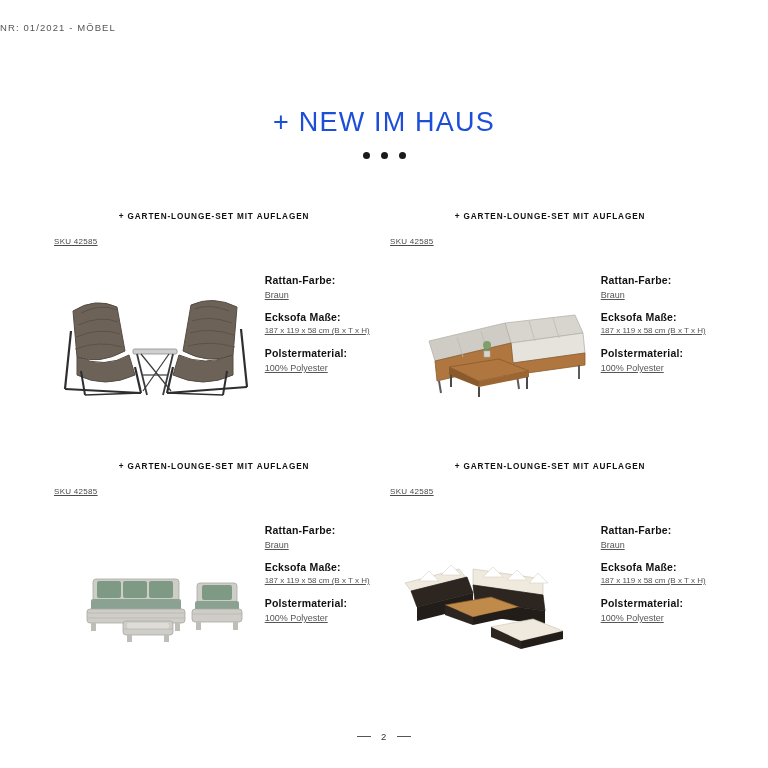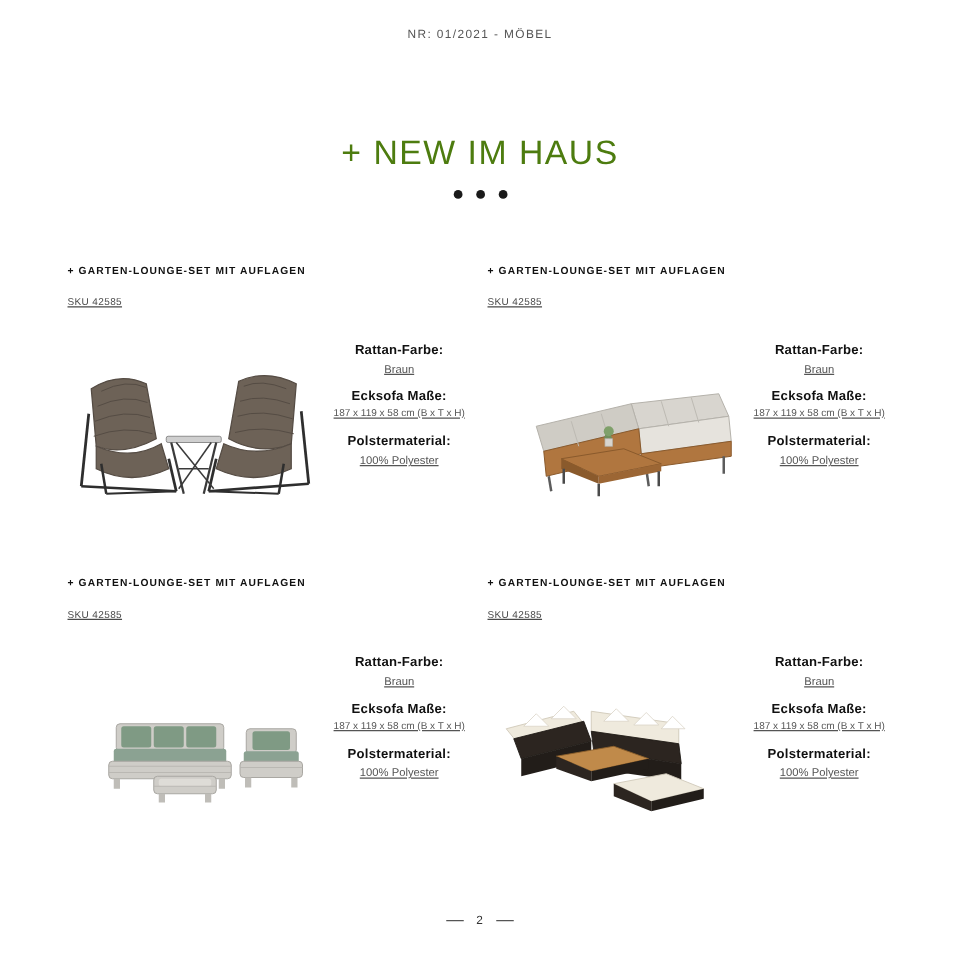--- a/index.html
+++ b/index.html
@@ -21,39 +21,39 @@
     position: relative;
     box-sizing: border-box;
   }
 
   
   .doc-header {
     position: absolute;
     top: 22px;
     left: 0;
     width: 768px;
-    text-align: center;
+    text-align: left;
     font-size: 9.5px;
     letter-spacing: 1.1px;
     color: #555555;
   }
 
   
   .title-block {
     position: absolute;
     top: 108px;
     left: 0;
     width: 768px;
     text-align: center;
   }
   .main-title {
     font-size: 27px;
     font-weight: 400;
     letter-spacing: 1.2px;
-    color: #4d7c0f;
+    color: #1d4ed8;
     line-height: 1.1;
   }
   .dots {
     margin-top: 14px;
     display: flex;
     justify-content: center;
     gap: 11px;
   }
   .dot {
     width: 7px;
@@ -76,20 +76,21 @@
     position: relative;
     box-sizing: border-box;
     padding-right: 10px;
   }
   .cell-head {
     font-size: 8.2px;
     font-weight: bold;
     letter-spacing: 0.9px;
     color: #111111;
     margin: 0 0 16px 6px;
+    text-align: center;
   }
   .sku {
     font-size: 8px;
     color: #4a4a4a;
     margin: 0 0 0 6px;
     letter-spacing: 0.3px;
     text-decoration: underline;
   }
 
   .cell-body {
@@ -100,21 +101,20 @@
     width: 218px;
     height: 160px;
     position: relative;
     display: flex;
     align-items: center;
     justify-content: center;
   }
   .specs {
     width: 110px;
     padding-top: 8px;
-    text-align: center;
   }
   .spec-label {
     font-size: 10.5px;
     font-weight: bold;
     color: #111111;
     margin: 0 0 3px 0;
     letter-spacing: 0.2px;
   }
   .spec-value {
     font-size: 9px;

